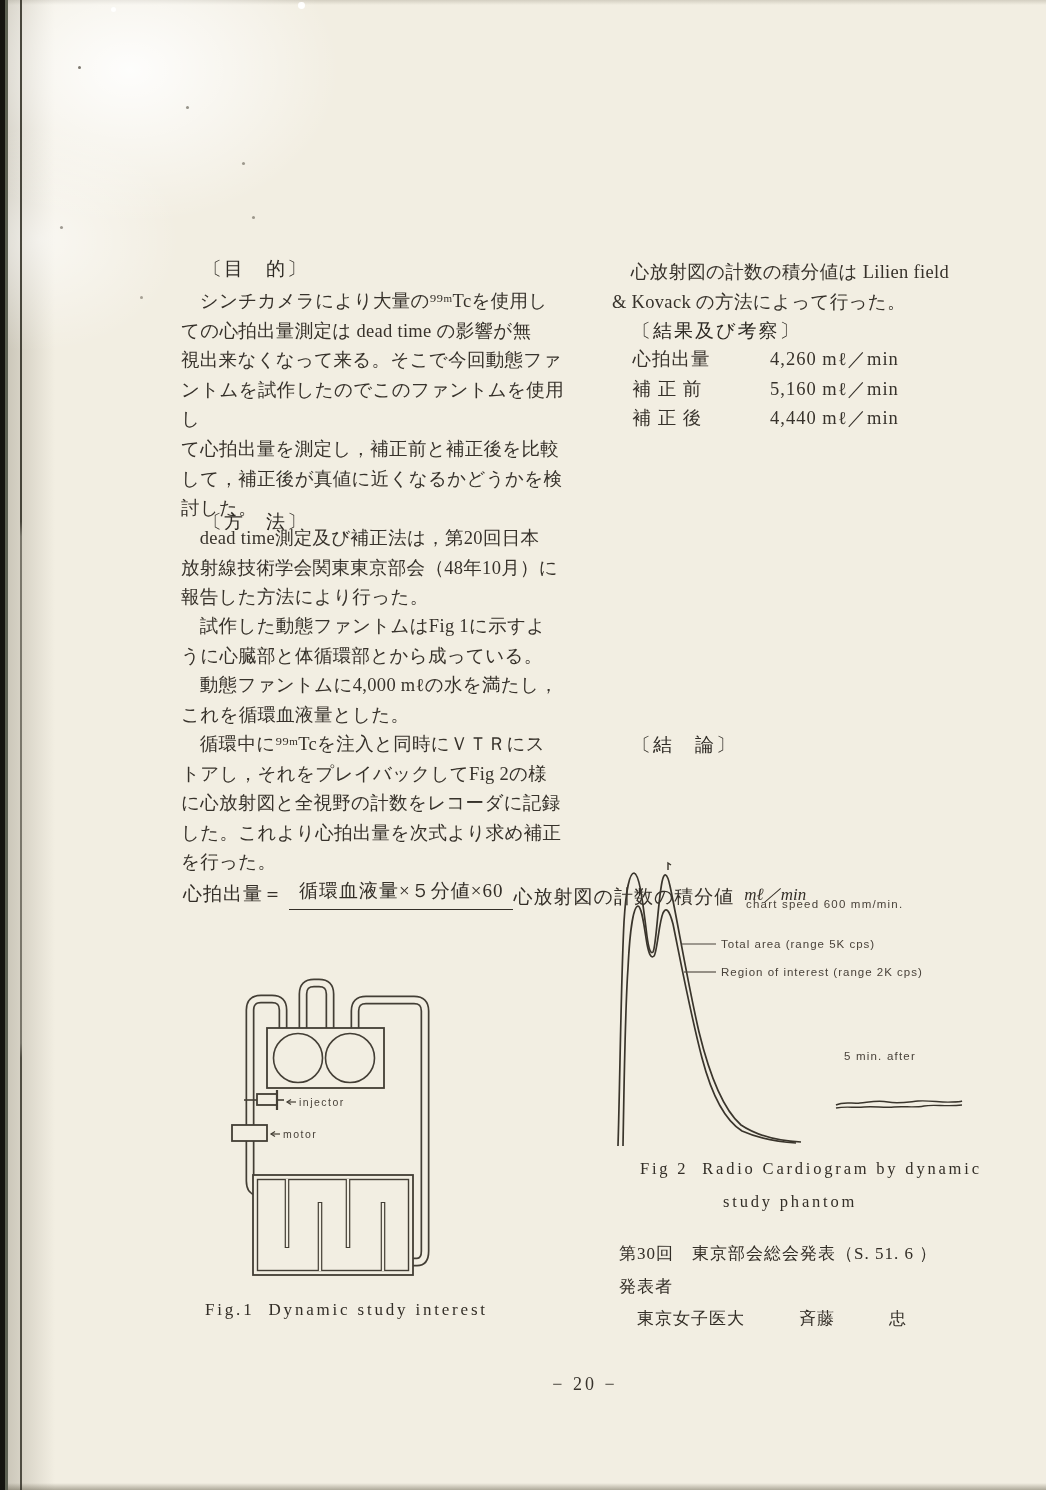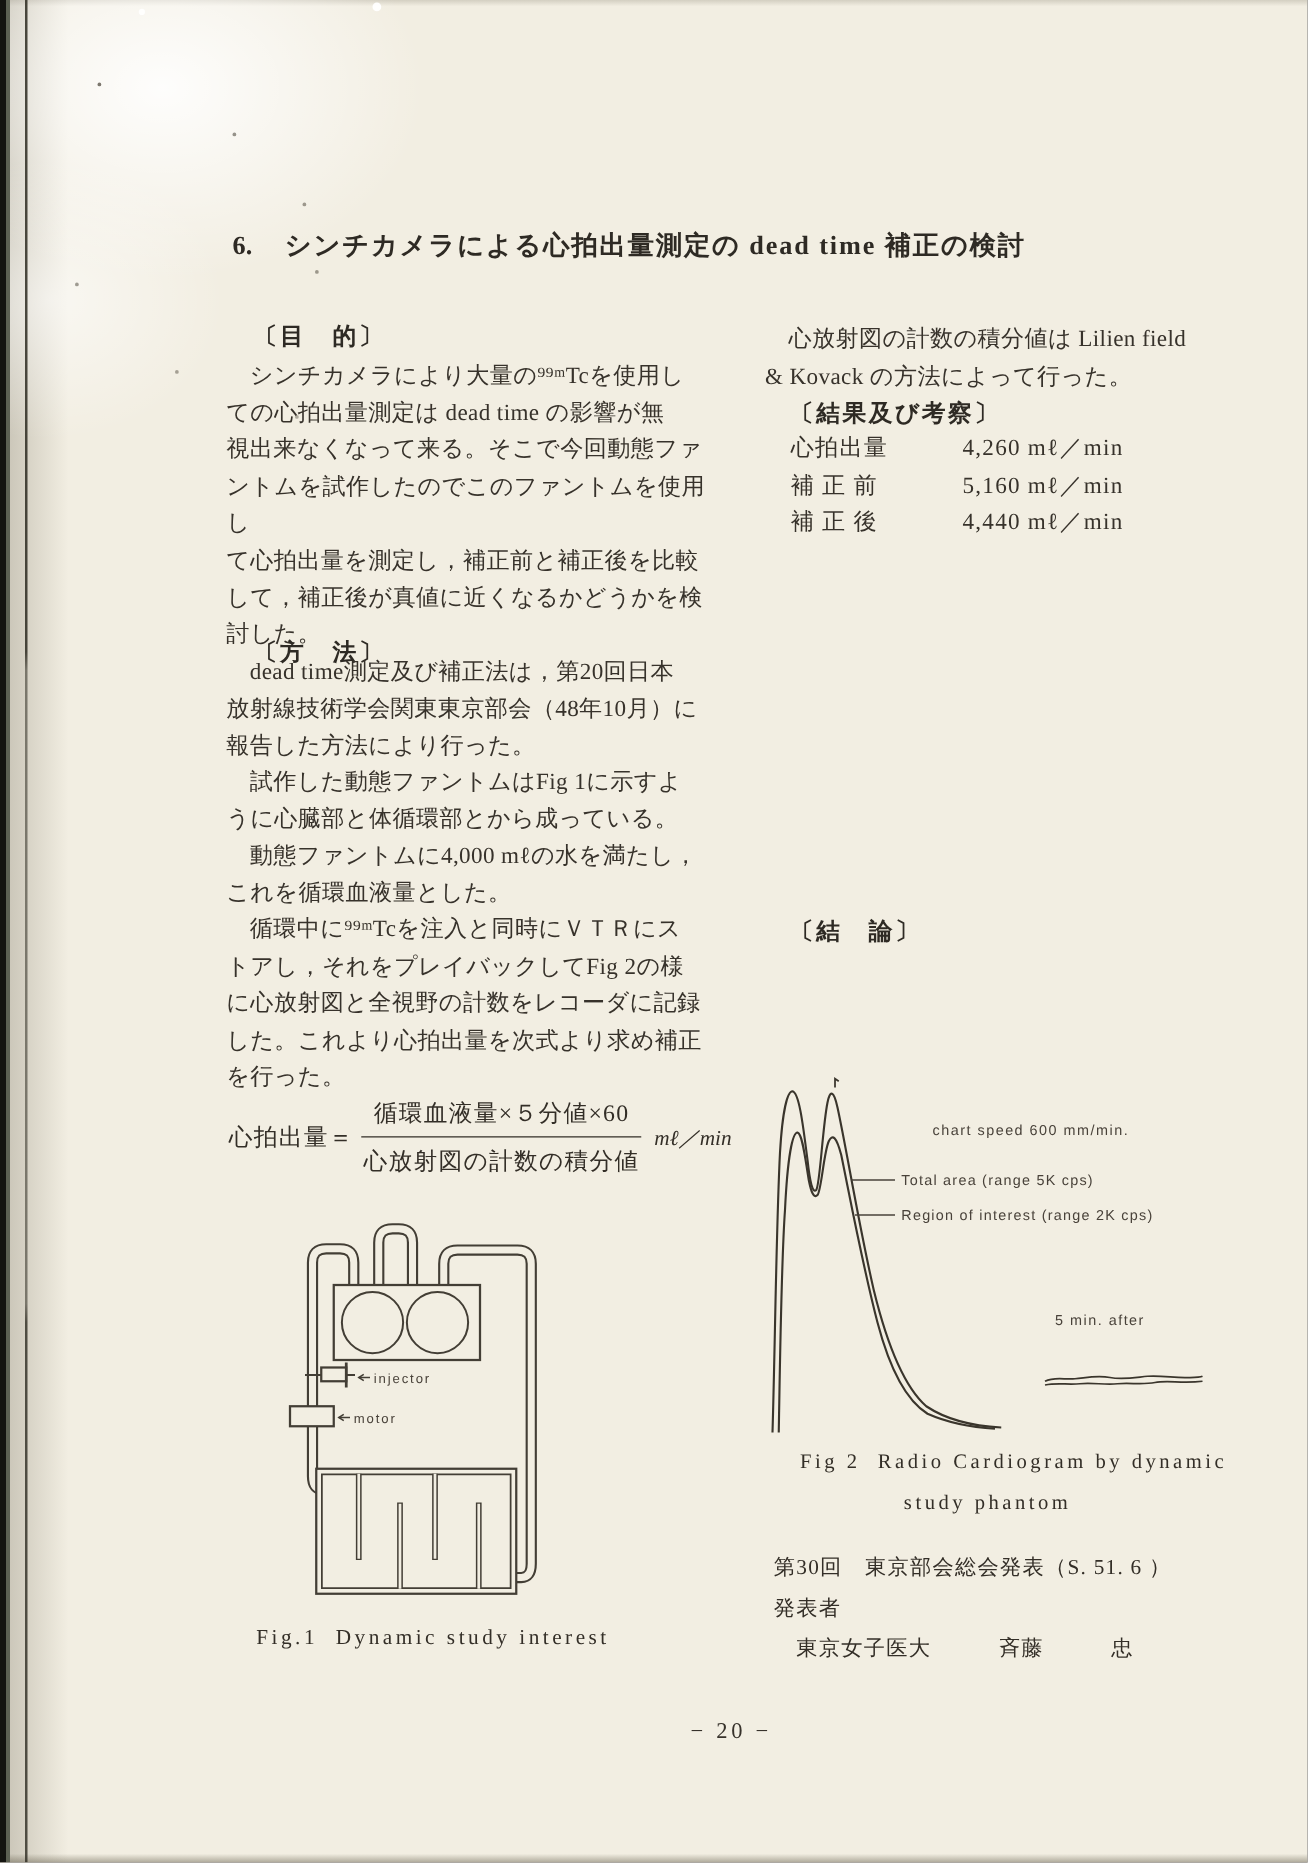--- a/index.html
+++ b/index.html
@@ -24,46 +24,45 @@
     background:linear-gradient(180deg,rgba(45,43,33,.85) 0 35%, rgba(45,43,33,.55) 36% 70%, rgba(45,43,33,.8) 71% 100%);}
   .specks{position:absolute;left:78px;top:66px;width:3px;height:3px;border-radius:50%;
     background:rgba(70,64,52,.7);
     box-shadow: 34px -58px 0 1px rgba(255,255,255,.9), 108px 40px 0 0 rgba(70,64,52,.55),
       164px 96px 0 0 rgba(70,64,52,.5), 174px 150px 0 0 rgba(70,64,52,.5),
       62px 230px 0 0 rgba(70,64,52,.45), 158px 266px 0 0 rgba(70,64,52,.4),
       -18px 160px 0 0 rgba(70,64,52,.5), 222px -62px 0 2px rgba(255,255,255,.95);}
   .abs{position:absolute;}
   .title{font-size:21px;letter-spacing:1.5px;font-weight:600;color:#2e2a24;white-space:pre;}
   .title .no{margin-right:26px;letter-spacing:0;}
-  .heading{font-size:19px;font-weight:700;letter-spacing:2px;color:#2e2a24;}
+  .heading{font-size:19px;font-weight:400;letter-spacing:2px;color:#2e2a24;}
   .para{font-size:18.5px;line-height:29.6px;letter-spacing:.3px;white-space:pre-line;width:398px;}
   .rowline{display:flex;font-size:18.5px;line-height:29.5px;letter-spacing:1px;}
   .rowline .lbl{width:157px;flex:none;}
   .formula{display:flex;align-items:center;font-size:19px;color:#332e27;}
   .formula .lhs{letter-spacing:1px;}
-  .frac{display:inline-flex;flex-direction:column;text-align:center;margin:0 6px;}
+  .frac{display:inline-flex;text-align:left;margin:0 6px;}
   .frac .num{padding:0 10px 5px;border-bottom:1.6px solid #332e27;letter-spacing:1px;}
   .frac .den{padding-top:6px;letter-spacing:1px;}
   .formula .unit{font-style:italic;font-size:17px;margin-left:4px;}
   .figcap{font-size:17px;letter-spacing:2.8px;color:#332e27;white-space:pre;line-height:33px;}
   .footerblock{font-size:17px;line-height:32.5px;letter-spacing:1px;white-space:pre-line;color:#332e27;}
   .pagenum{font-size:18px;letter-spacing:3px;text-align:center;width:170px;}
   svg{overflow:visible;}
   svg text{font-family:"Liberation Sans","DejaVu Sans",sans-serif;fill:#49423a;}
 </style>
 </head>
 <body>
 
 <div class="page">
 
   <div class="edge-black"></div>
   <div class="fold-line"></div>
   <div class="specks"></div>
 
-  <div class="abs title" style="left:186px;top:182px;"><span class="no">6.</span><span>シンチカメラによる心拍出量測定の dead time 補正の検討</span></div>
 
   <div class="abs heading" style="left:203px;top:256px;">〔目　的〕</div>
   <div class="abs para" style="left:181px;top:287px;">　シンチカメラにより大量の⁹⁹ᵐTcを使用し
 ての心拍出量測定は dead time の影響が無
 視出来なくなって来る。そこで今回動態ファ
 ントムを試作したのでこのファントムを使用し
 て心拍出量を測定し，補正前と補正後を比較
 して，補正後が真値に近くなるかどうかを検
 討した。</div>
 

